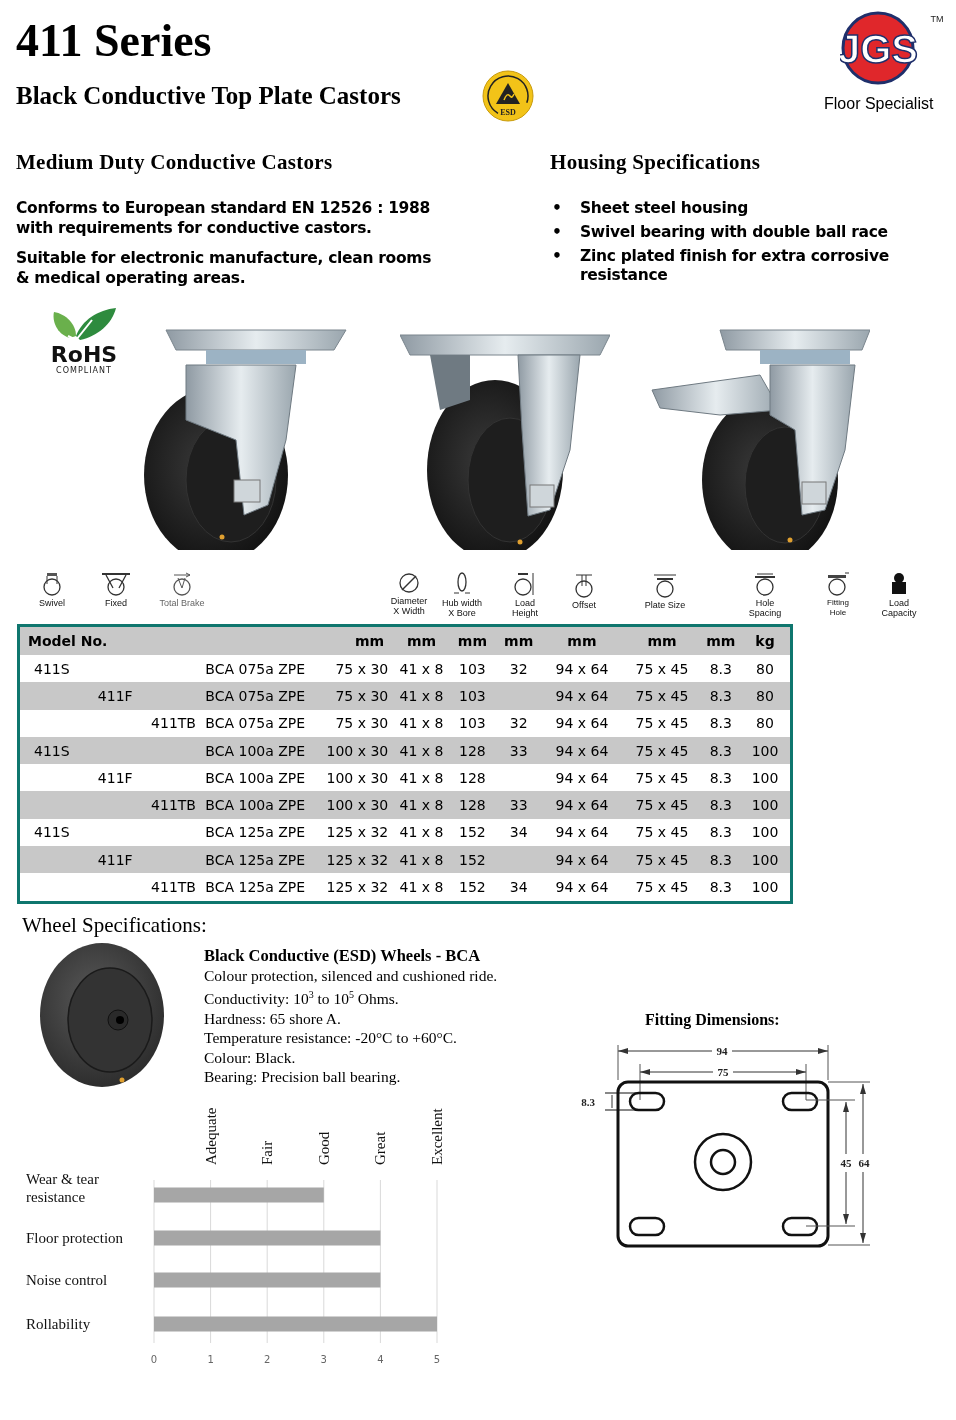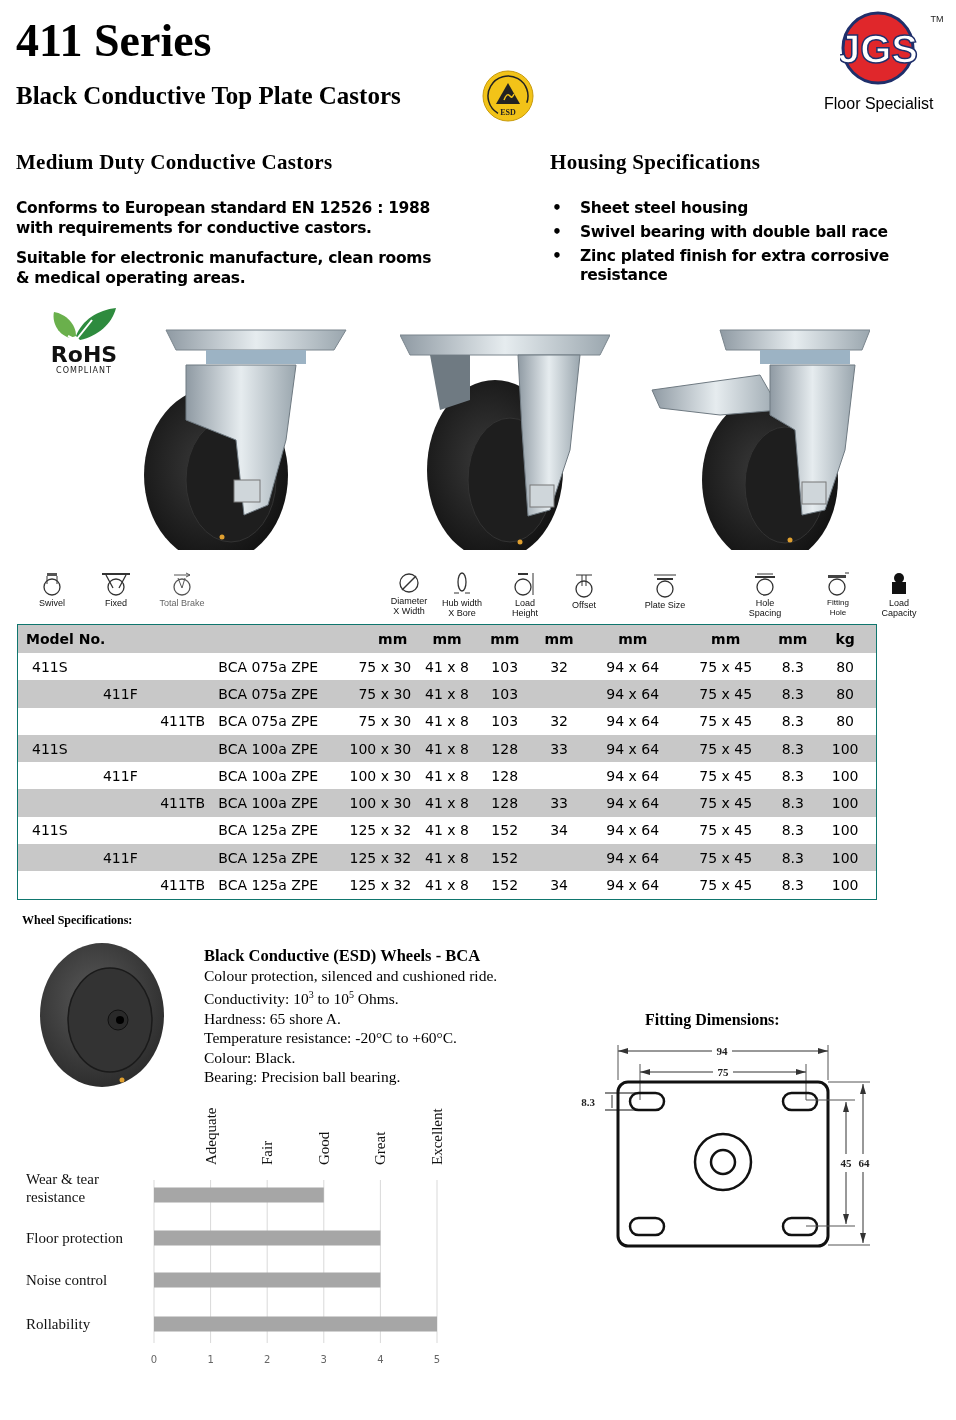--- a/index.html
+++ b/index.html
@@ -28,27 +28,27 @@
   #rohs { left: 46px; top: 306px; width: 80px; height: 70px; }
   .castor { top: 320px; }
   #castor-swivel { left: 136px; width: 220px; height: 230px; }
   #castor-fixed { left: 400px; width: 210px; height: 230px; }
   #castor-brake { left: 650px; width: 220px; height: 230px; }
 
   .icon-cell { position: absolute; top: 572px; text-align: center; font-size: 9px; line-height: 10px; color: #111; }
   .icon-cell svg { display: block; margin: 0 auto 2px; }
   .icon-cell.grey { color: #666; }
 
-  #spec-table { left: 17px; top: 624px; width: 860px; border: 1px solid #0f766e; border-collapse: collapse; box-sizing: border-box; font-family: "DejaVu Sans", sans-serif; font-size: 14px; }
+  #spec-table { left: 17px; top: 624px; width: 776px; border: 3px solid #0f766e; border-collapse: collapse; box-sizing: border-box; font-family: "DejaVu Sans", sans-serif; font-size: 14px; }
   #spec-table td, #spec-table th { padding: 0; height: 27.3px; white-space: nowrap; }
   #spec-table thead th { background: #c8c8c8; font-weight: bold; height: 28px; }
   #spec-table tbody tr:nth-child(even) td { background: #c8c8c8; }
   .c-center { text-align: center; }
 
-  #wheel-spec-title { left: 22px; top: 913px; font-size: 12px; font-weight: bold; }
+  #wheel-spec-title { left: 22px; top: 913px; font-size: 21px; font-weight: normal; }
   #wheel-img { left: 32px; top: 940px; width: 140px; height: 150px; }
   #wheel-text { left: 204px; top: 946px; font-size: 15.5px; line-height: 19.5px; }
   #wheel-text .wt-title { font-weight: bold; font-size: 16.5px; }
 
   #fit-title { left: 645px; top: 1011px; font-size: 16px; font-weight: bold; }
   #fit-diagram { left: 570px; top: 1040px; width: 300px; height: 215px; }
 
   #rating-chart { left: 0px; top: 1095px; width: 480px; height: 280px; }
 </style>
 </head>

